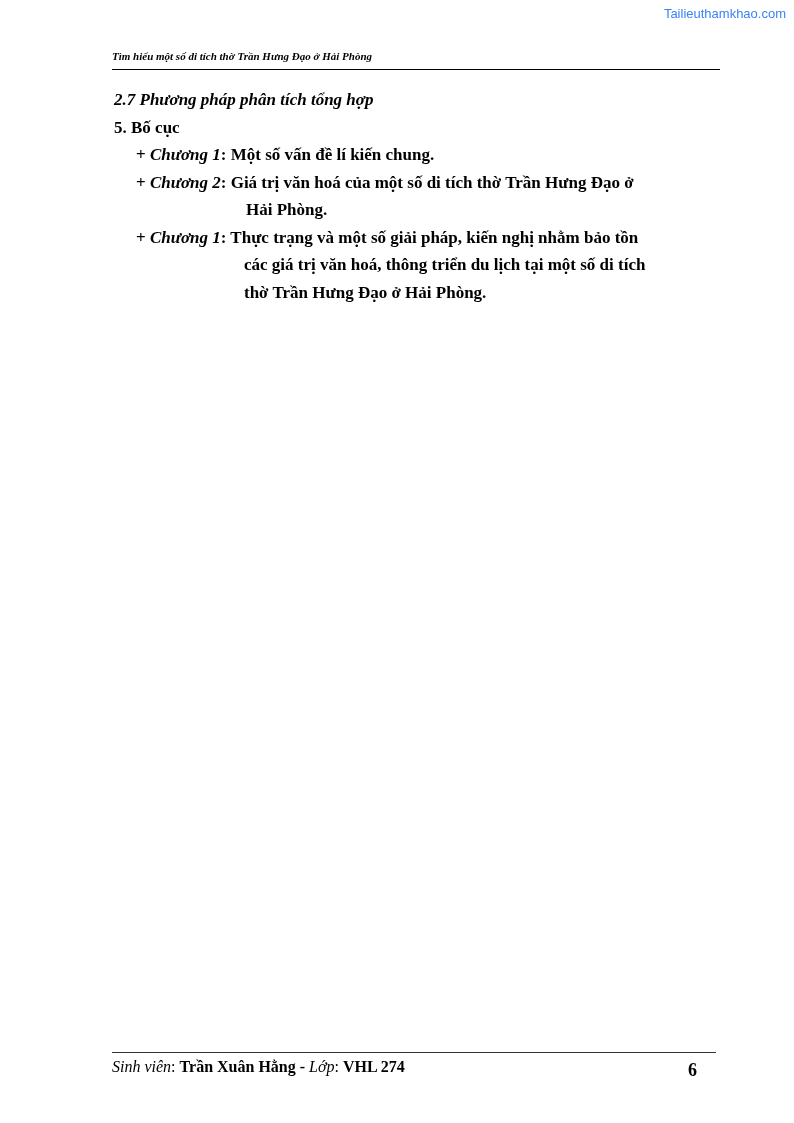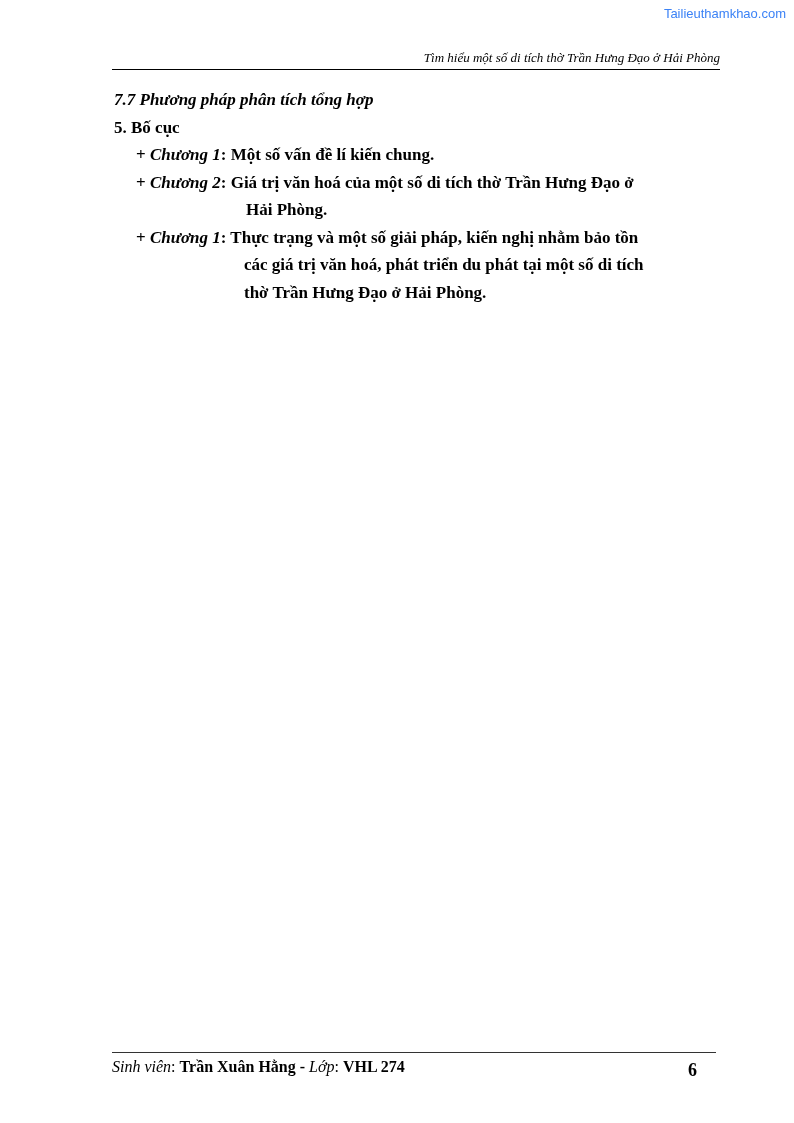--- a/index.html
+++ b/index.html
@@ -1,21 +1,21 @@
 <!DOCTYPE html>
 <html><head>
 <meta charset="utf-8">
 <style>
   html, body { margin:0; padding:0; background:#ffffff; }
   body { width:794px; height:1123px; position:relative; overflow:hidden;
          font-family:"Liberation Serif", "DejaVu Serif", serif; color:#000; }
   .watermark { position:absolute; top:6px; right:8px; font-family:"Liberation Sans", sans-serif;
                font-size:13px; color:#3b82f6; letter-spacing:0px; }
-  .header-title { position:absolute; top:50px; left:112px; width:608px; text-align:right;
-                  font-style:italic; font-weight:normal; font-size:13px; }
+  .header-title { position:absolute; top:50px; left:112px; width:608px; text-align:left;
+                  font-style:italic; font-weight:bold; font-size:11px; }
   .header-rule { position:absolute; top:69px; left:112px; width:608px; height:0; border-top:1.5px solid #000; }
   .content { position:absolute; top:86px; left:114px; width:604px; font-size:17px; line-height:27.5px; }
   .h-italic { font-style:italic; font-weight:bold; font-size:17px; }
   .h-bold { font-weight:bold; font-size:17px; }
   p { margin:0; text-align:justify; }
   .indent { text-indent:35px; }
   .chapter { font-weight:bold; padding-left:22px; }
   .chapter .label { font-style:italic; }
   .cont2 { padding-left:132px; font-weight:bold; }
   .cont3 { padding-left:130px; font-weight:bold; }
@@ -27,37 +27,37 @@
 </style>
 </head>
 <body>
 
 <div class="watermark">Tailieuthamkhao.com</div>
 
 <div class="header-title">Tìm hiểu một số di tích thờ Trần Hưng Đạo ở Hải Phòng</div>
 <div class="header-rule"></div>
 
 <div class="content">
-  <div class="h-italic">7.7 Phương pháp phân tích tổng hợp</div>
+  <div class="h-italic">2.7 Phương pháp phân tích tổng hợp</div>
 
   <div class="h-bold">5. Bố cục</div>
 
   <div class="chapter">
     <span>+ </span><span class="label">Chương 1</span><span>: </span><span>Một số vấn đề lí kiến chung.</span>
   </div>
 
   <div class="chapter">
     <span>+ </span><span class="label">Chương 2</span><span>: </span><span>Giá trị văn hoá của một số di tích thờ Trần Hưng Đạo ở</span>
   </div>
   <div class="cont2">Hải Phòng.</div>
 
   <div class="chapter">
     <span>+ </span><span class="label">Chương 1</span><span>: </span><span>Thực trạng và một số giải pháp, kiến nghị nhằm bảo tồn</span>
   </div>
-  <div class="cont3">các giá trị văn hoá, phát triển du phát tại một số di tích</div>
+  <div class="cont3">các giá trị văn hoá, thông triển du lịch tại một số di tích</div>
   <div class="cont3">thờ Trần Hưng Đạo ở Hải Phòng.</div>
 </div>
 
 <div class="footer-rule"></div>
 <div class="footer">
   <span class="it">Sinh viên</span><span>: </span><span class="bd">Trần Xuân Hằng</span><span class="bd"> - </span><span class="it">Lớp</span><span>: </span><span class="bd">VHL 274</span>
 </div>
 <div class="page-num">6</div>
 
 </body></html>

